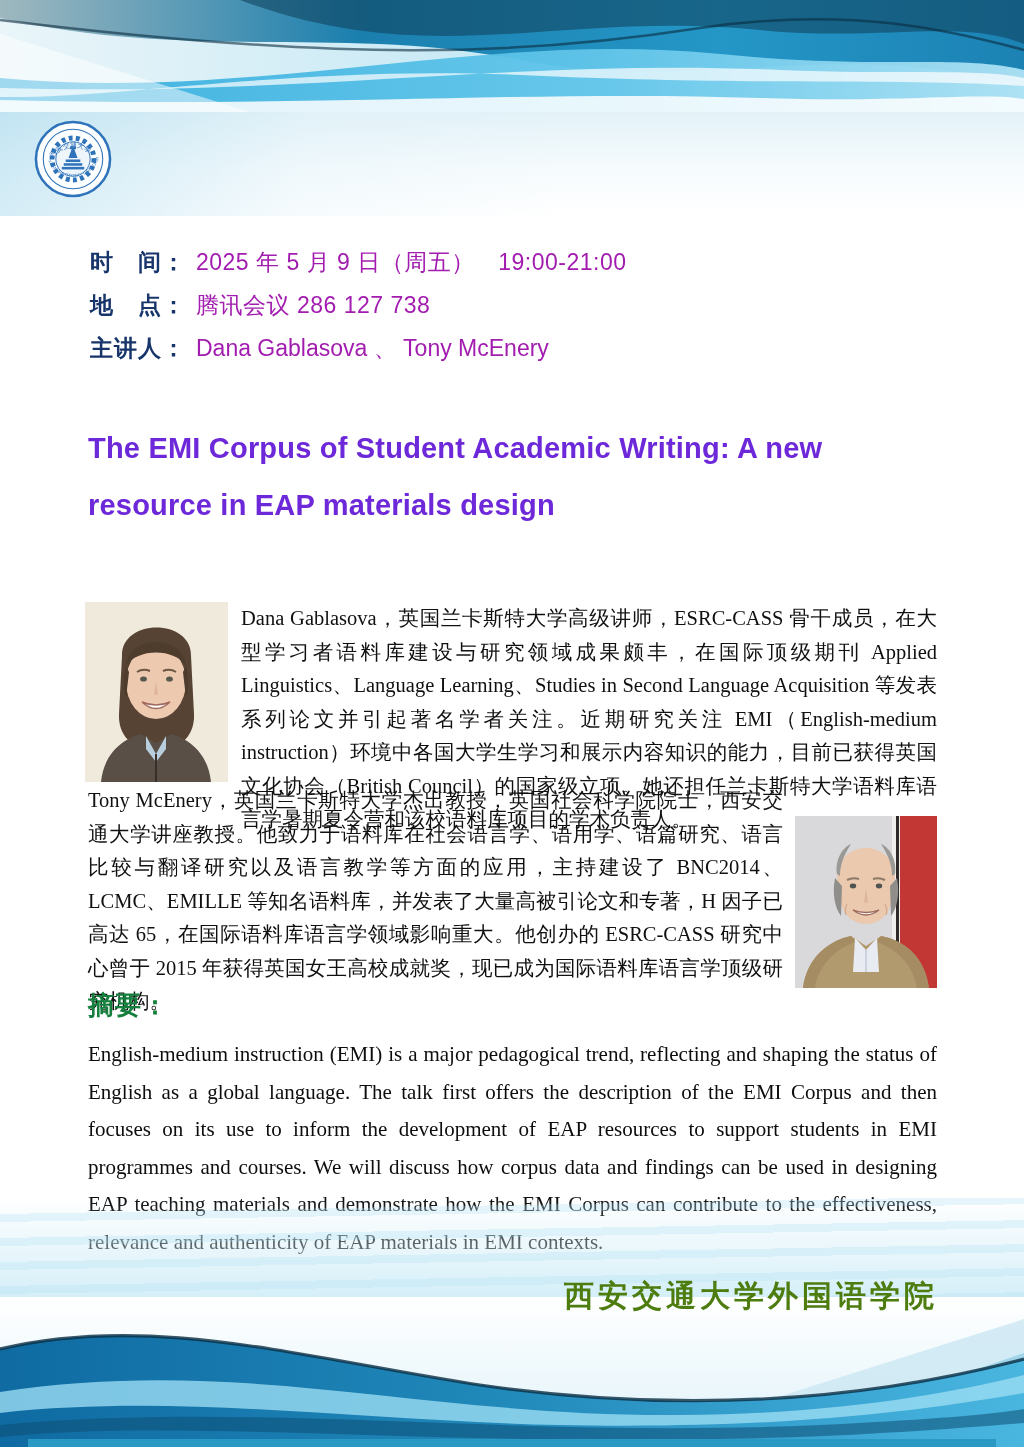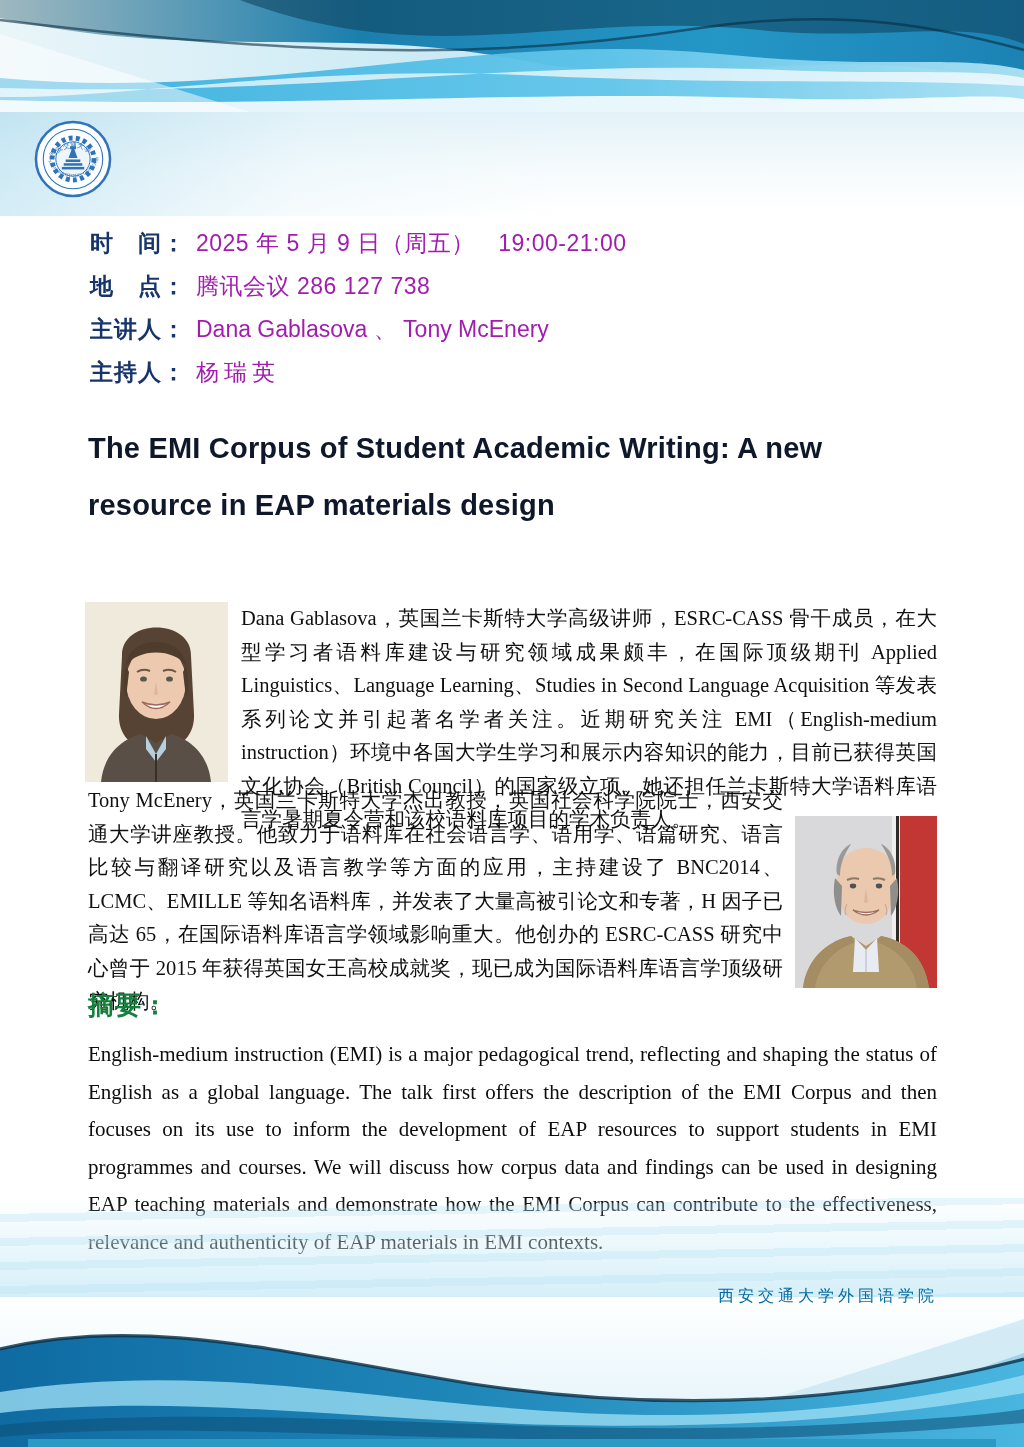--- a/index.html
+++ b/index.html
@@ -21,30 +21,30 @@
       linear-gradient(to bottom,#e3f2f8 0%,#f6fbfd 55%,#ffffff 100%);
     display:flex;align-items:flex-start;padding:0;
   }
   .logo-wrap{margin:8px 0 0 34px;width:78px;height:78px;flex:none;}
   .header-text{margin:10px 0 0 12px;}
   .h-line1{font-family:"Liberation Serif",serif;font-weight:bold;color:#0c0c0c;
            font-size:37px;line-height:44px;letter-spacing:2px;white-space:nowrap;}
   .h-line1 .suffix{font-size:25px;letter-spacing:1px;margin-left:8px;font-family:"Liberation Serif",serif;}
   .h-line2{font-size:19px;color:#1a1a1a;margin-top:3px;letter-spacing:.2px;}
   
-  .details{position:absolute;top:228px;left:90px;}
+  .details{position:absolute;top:247px;left:90px;}
   .details .row{display:flex;align-items:baseline;height:30px;margin-bottom:13px;font-size:23px;}
   .d-label{color:#17356B;font-weight:bold;font-family:"Liberation Serif",serif;
            width:100px;flex:none;letter-spacing:1px;}
   .d-value{color:#a21caf;margin-left:6px;white-space:nowrap;}
   .details .row.host .d-value{font-family:"Liberation Serif",serif;letter-spacing:5px;}
   .details .row.venue .d-value,.details .row.time .d-value{letter-spacing:.5px;}
   
   .talk-title{position:absolute;top:420px;left:88px;width:862px;
-              font-size:29px;font-weight:bold;color:#0f172a;line-height:57px;letter-spacing:.2px;}
+              font-size:29px;font-weight:bold;color:#6d28d9;line-height:57px;letter-spacing:.2px;}
   
   .speaker{position:absolute;display:flex;}
   .speaker .bio{font-family:"Liberation Serif",serif;font-size:20.5px;line-height:33.5px;
                 text-align:justify;color:#101010;}
   .speaker-a{top:602px;left:85px;width:852px;}
   .photo-a{width:143px;height:180px;flex:none;}
   .speaker-a .bio{margin-left:13px;}
   .speaker-b{top:784px;left:88px;width:849px;align-items:center;}
   .speaker-b .bio{width:695px;flex:none;}
   .photo-b{width:142px;height:172px;flex:none;margin-left:12px;margin-top:2px;}
@@ -55,22 +55,22 @@
   .abs-body{margin-top:13px;font-family:"Liberation Serif",serif;font-size:21px;
             line-height:37.5px;text-align:justify;color:#0d0d0d;}
   
   .streaks{position:absolute;top:1198px;left:0;width:1024px;height:100px;
     background:
       repeating-linear-gradient(179deg, rgba(176,224,242,0) 0 16px, rgba(176,224,242,.30) 16px 24px),
       linear-gradient(to bottom, rgba(255,255,255,0) 0%, rgba(205,236,247,.85) 100%);
   }
   
   .footer{position:absolute;top:1274px;right:86px;text-align:right;z-index:3;
-          font-family:"Liberation Serif",serif;font-weight:normal;color:#0369a1;
-          font-size:16px;line-height:43px;letter-spacing:4px;}
+          font-family:"Liberation Serif",serif;font-weight:bold;color:#4d7c0f;
+          font-size:30px;line-height:43px;letter-spacing:4px;}
 </style>
 </head>
 <body>
 
 <div class="page">
 
   <div class="banner-top">
     <svg viewBox="0 0 1024 112" preserveAspectRatio="none">
       <defs>
         <linearGradient id="gSky" x1="0" y1="0" x2="1" y2="0">
@@ -125,24 +125,20 @@
       <span class="d-label">时　间：</span>
       <span class="d-value">2025 年 5 月 9 日（周五）　19:00-21:00</span>
     </div>
     <div class="row venue">
       <span class="d-label">地　点：</span>
       <span class="d-value">腾讯会议 286 127 738</span>
     </div>
     <div class="row speakers">
       <span class="d-label">主讲人：</span>
       <span class="d-value">Dana Gablasova 、 Tony McEnery</span>
-    </div>
-    <div class="row host">
-      <span class="d-label">主持人：</span>
-      <span class="d-value">杨瑞英</span>
     </div>
   </div>
 
   <div class="talk-title">The EMI Corpus of Student Academic Writing: A new resource in EAP materials design</div>
 
   <div class="speaker speaker-a">
     <div class="photo-a">
       <svg viewBox="0 0 143 180">
         <rect width="143" height="180" fill="#ece6d7"></rect>
         <rect width="143" height="180" fill="#f2ede1" opacity="0.5"></rect>

